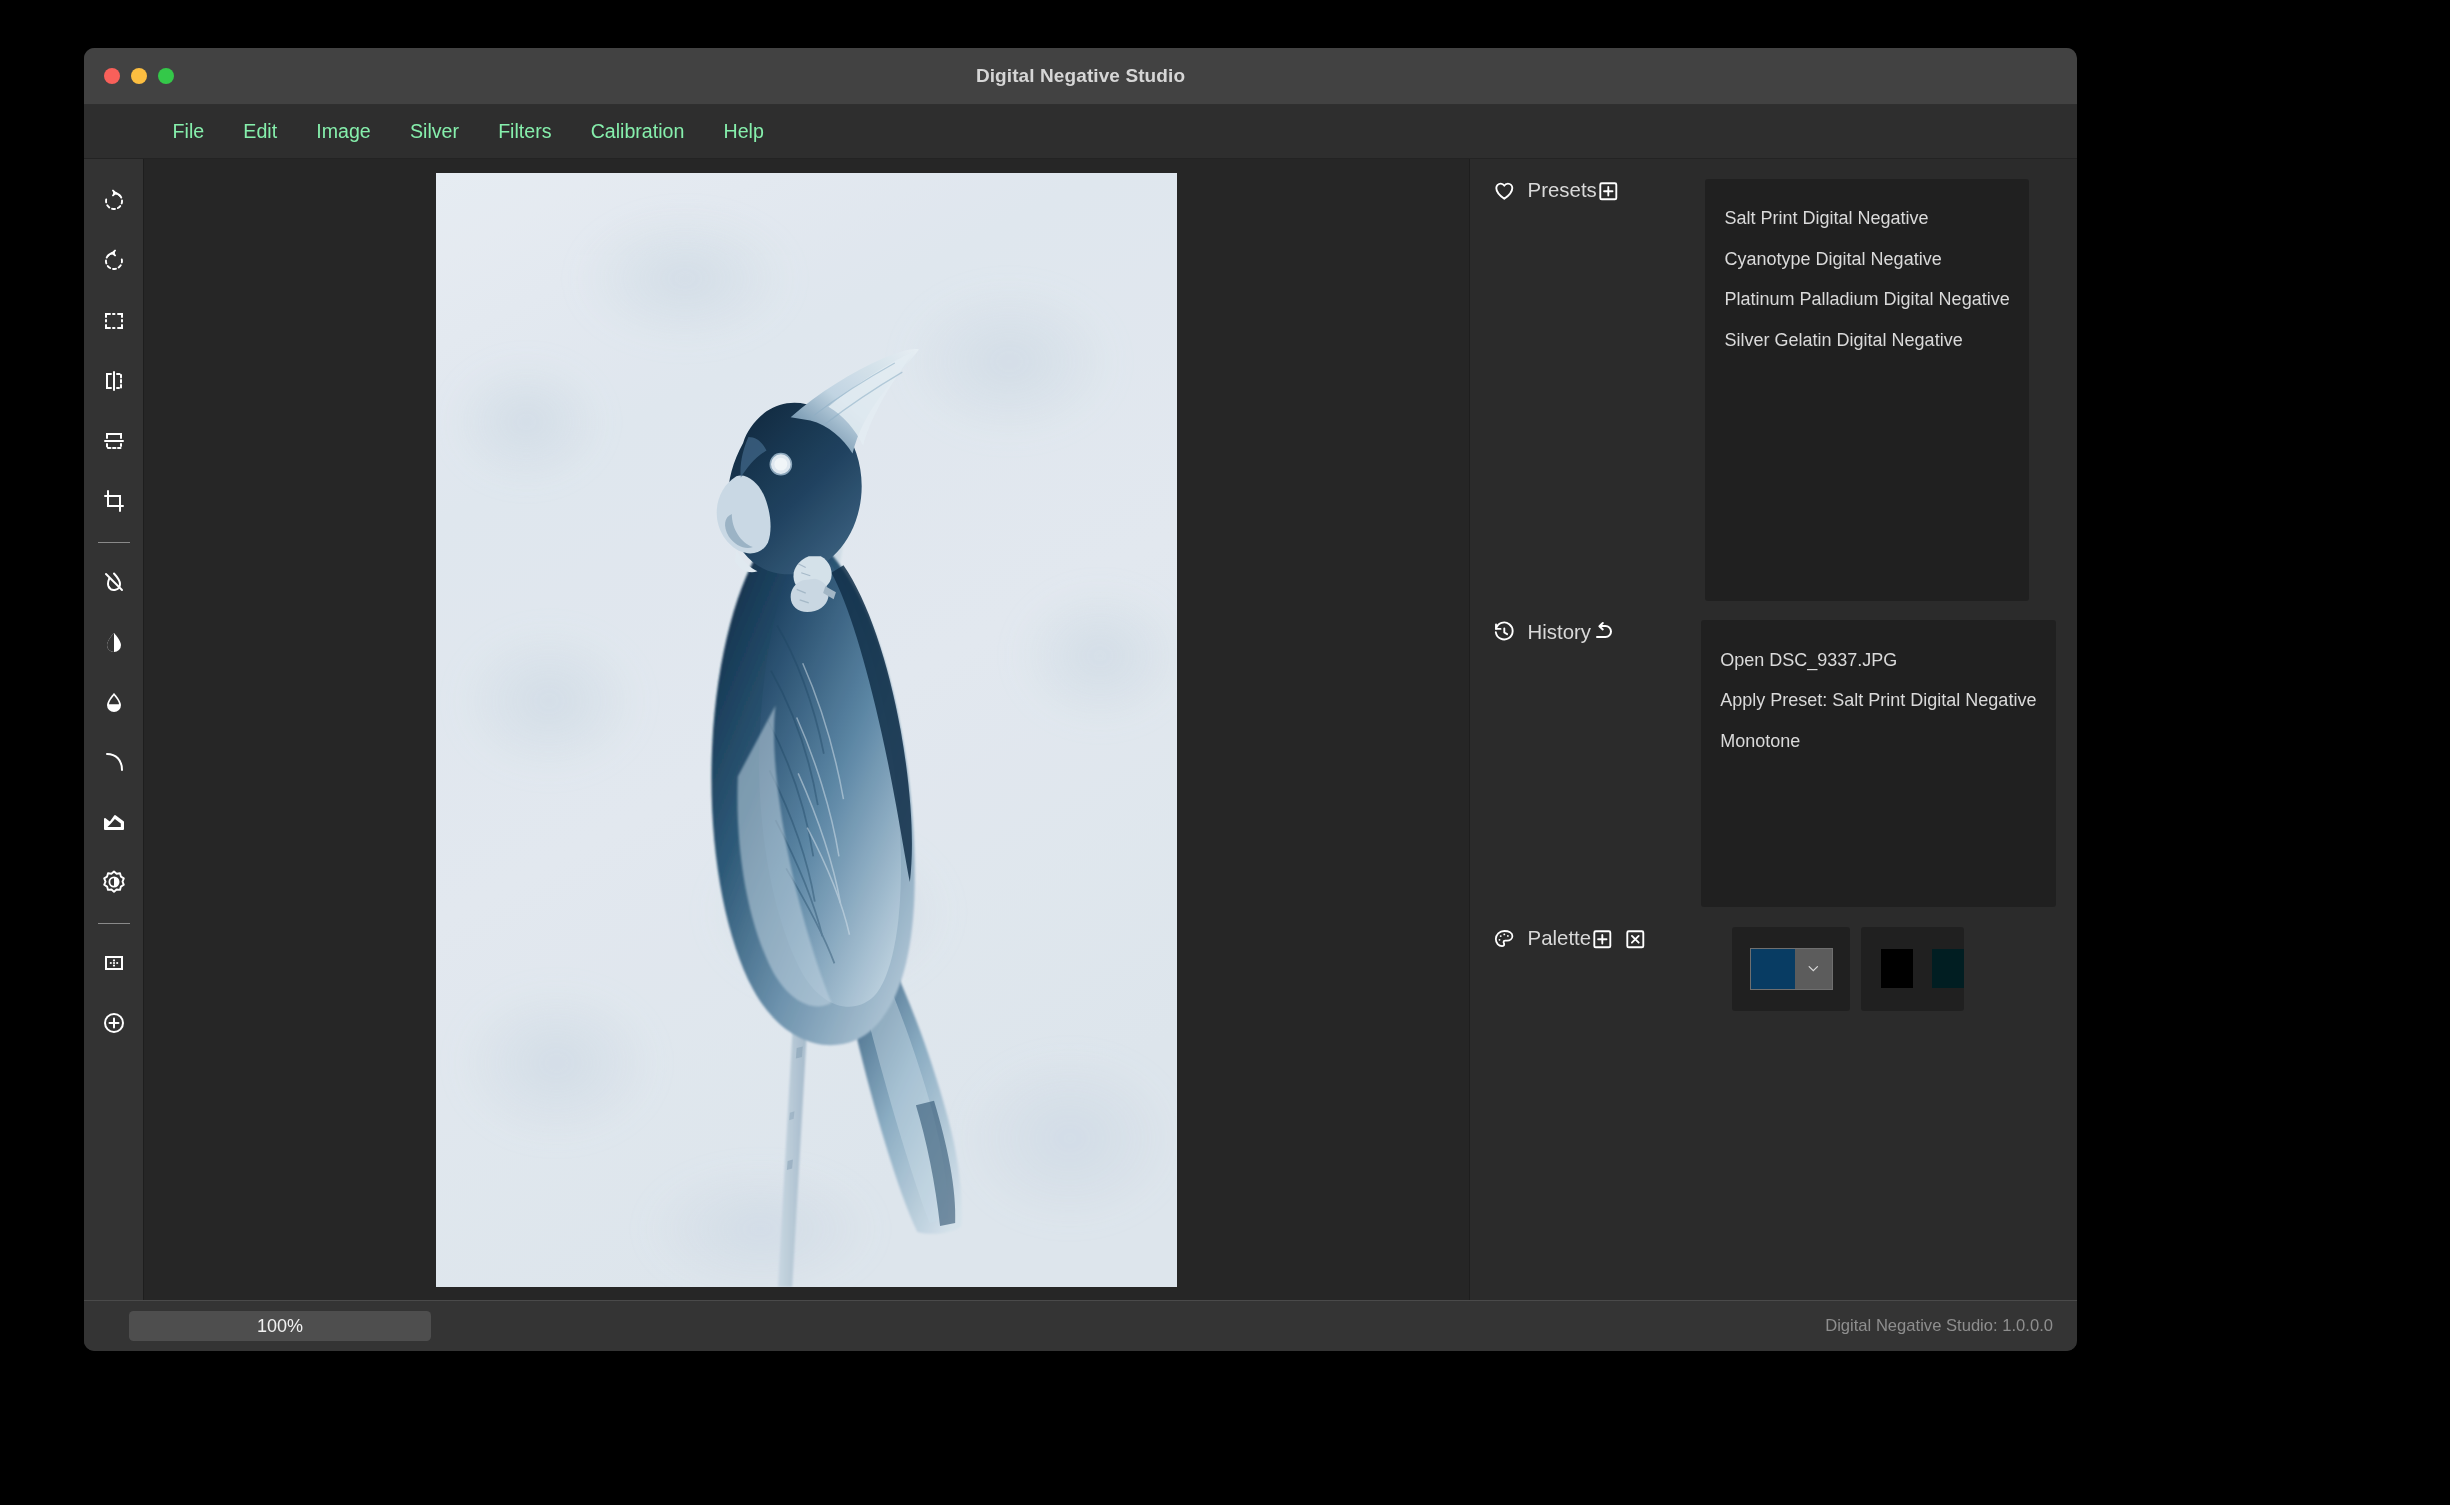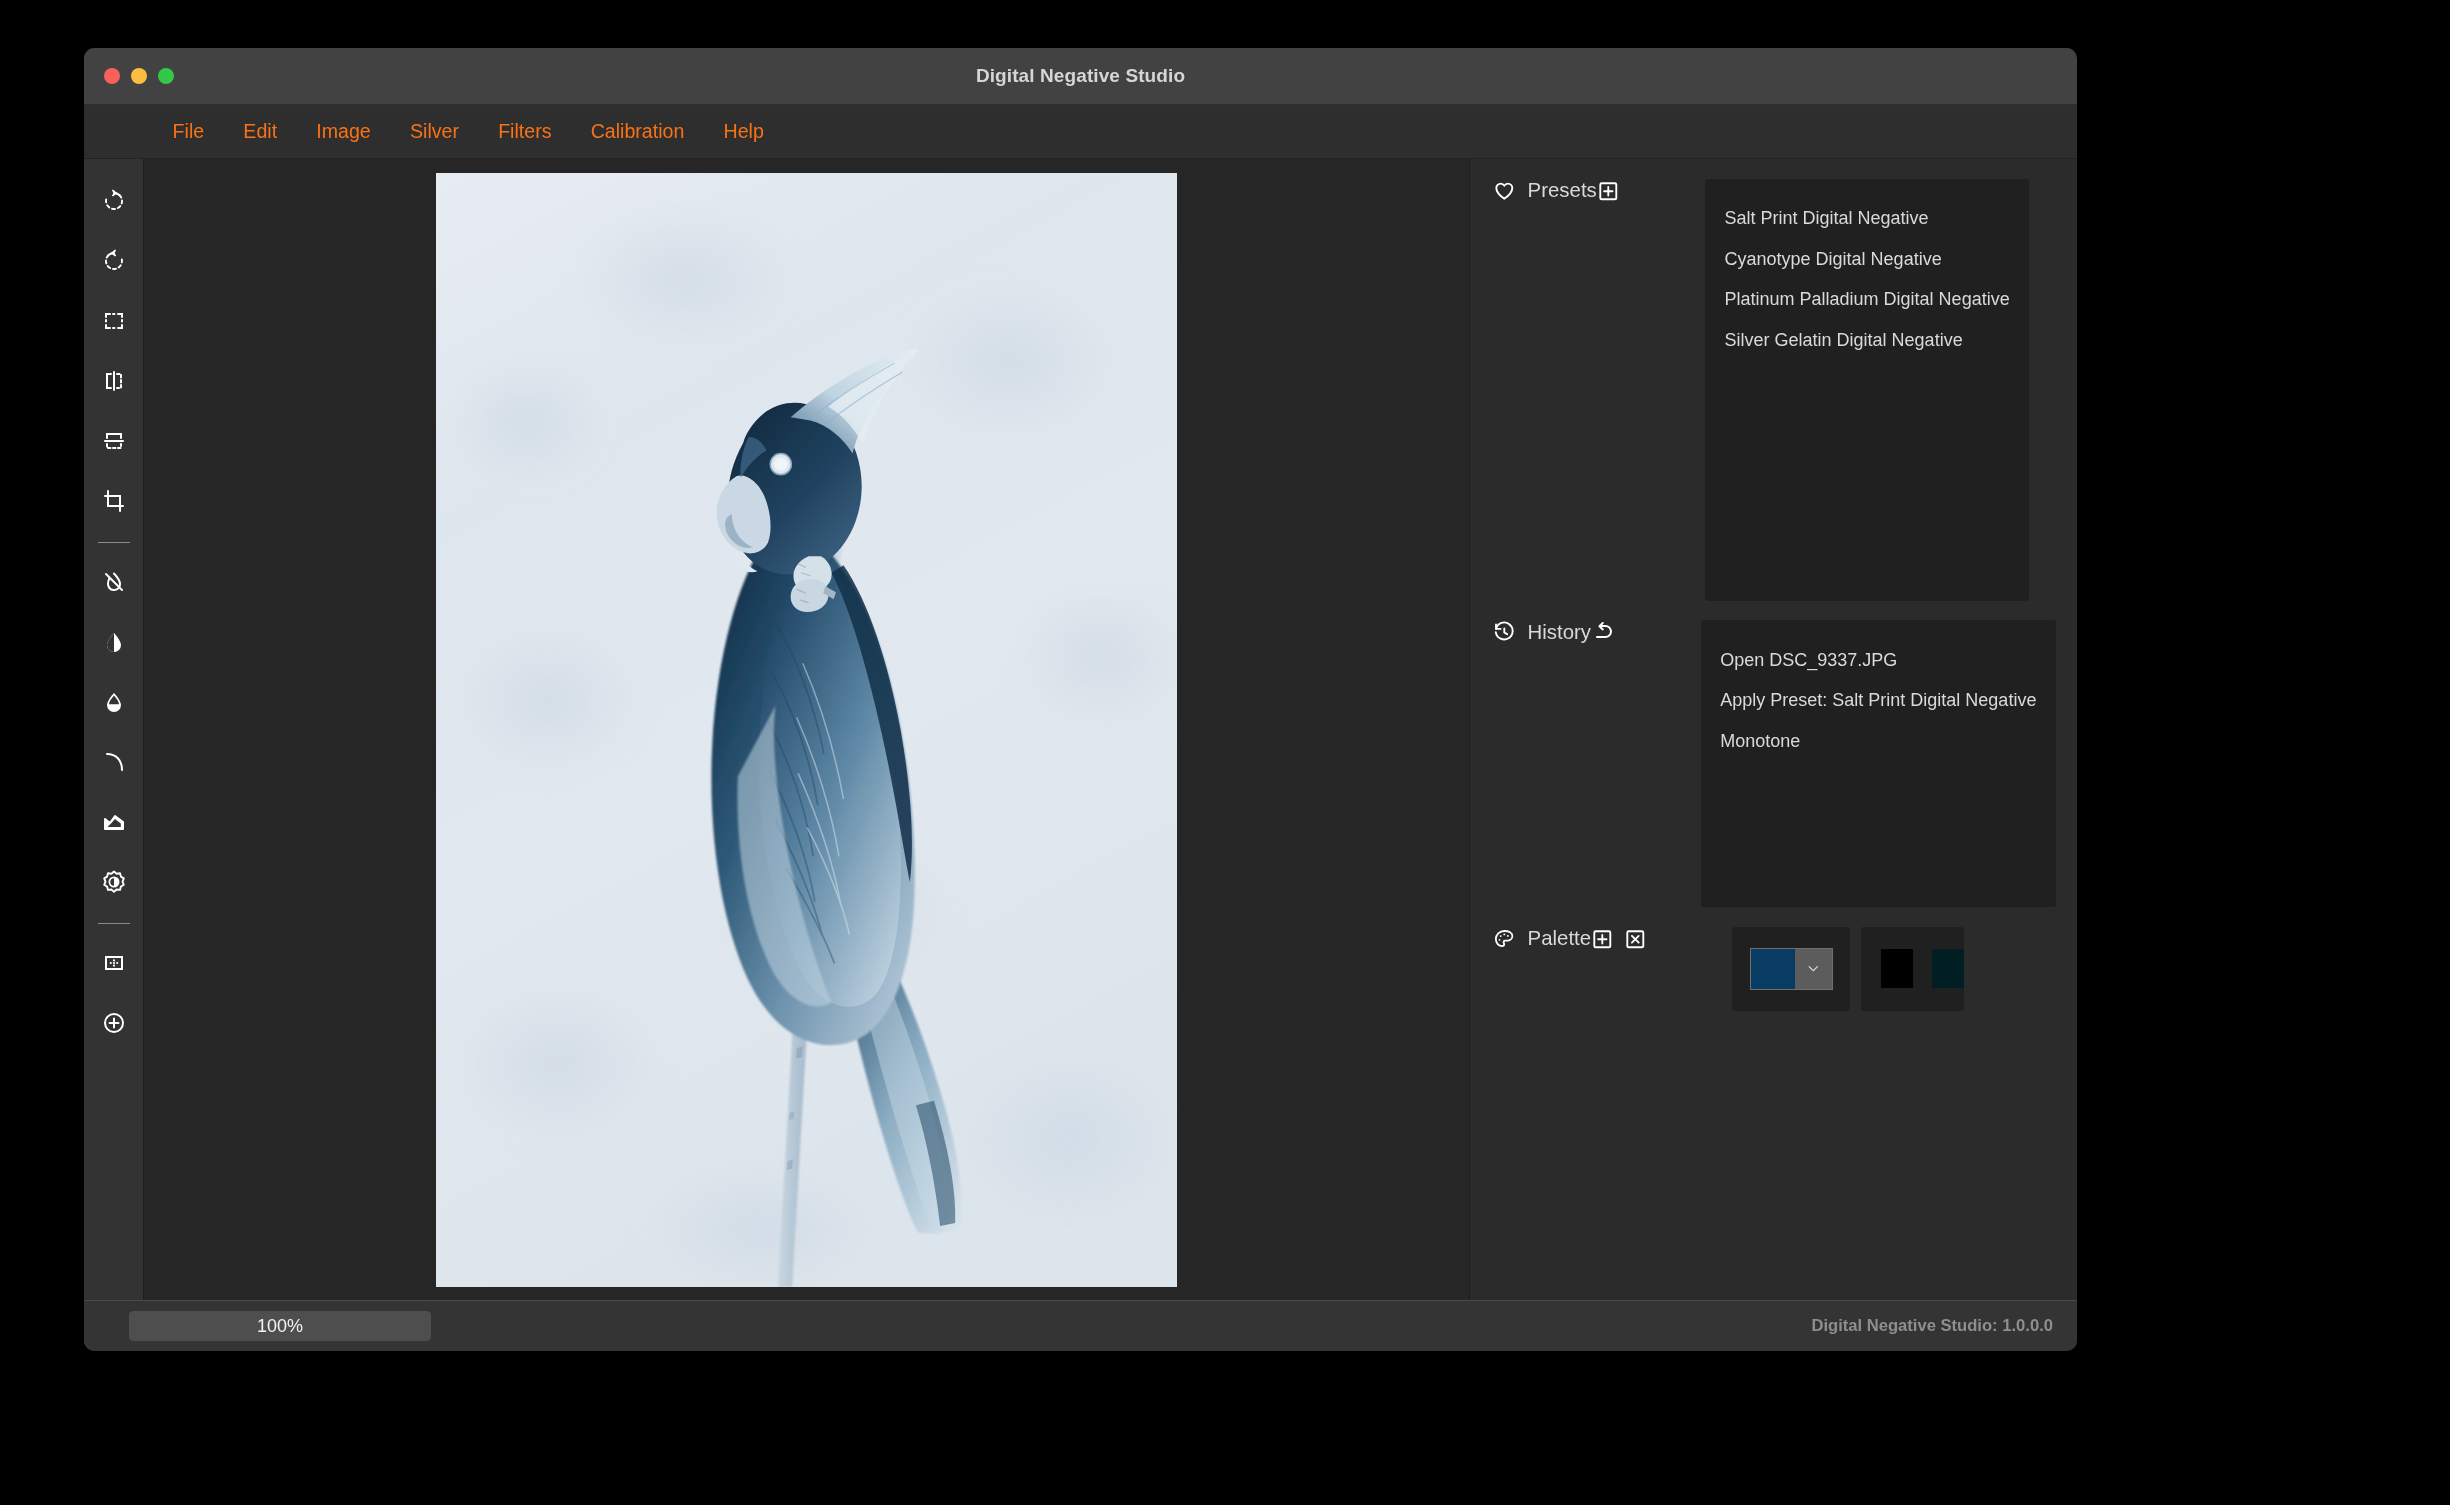--- a/index.html
+++ b/index.html
@@ -63,21 +63,21 @@
     height: 54px;
     flex: 0 0 54px;
     background: #2e2e2e;
     display: flex;
     align-items: center;
     padding-left: 69px;
     gap: 0px;
     border-bottom: 0.8px solid #232323;
   }
   .menu-item {
-    color: #f97316;
+    color: #86efac;
     font-size: 19.6px;
     padding: 6px 19.6px;
     border-radius: 3.8px;
     white-space: nowrap;
     cursor: default;
   }
 
   
   .body-row {
     flex: 1 1 auto;
@@ -241,21 +241,20 @@
     align-items: center;
     justify-content: center;
     color: #f2f2f2;
     font-size: 18px;
     cursor: default;
   }
   .status-spacer { flex: 1 1 auto; }
   .version-text {
     color: #8e8e8e;
     font-size: 16.6px;
-    font-weight: bold;
   }
 </style>
 </head>
 <body>
 
 <div class="desktop">
   <div class="window">
 
     <div class="titlebar">
       <div class="traffic">

